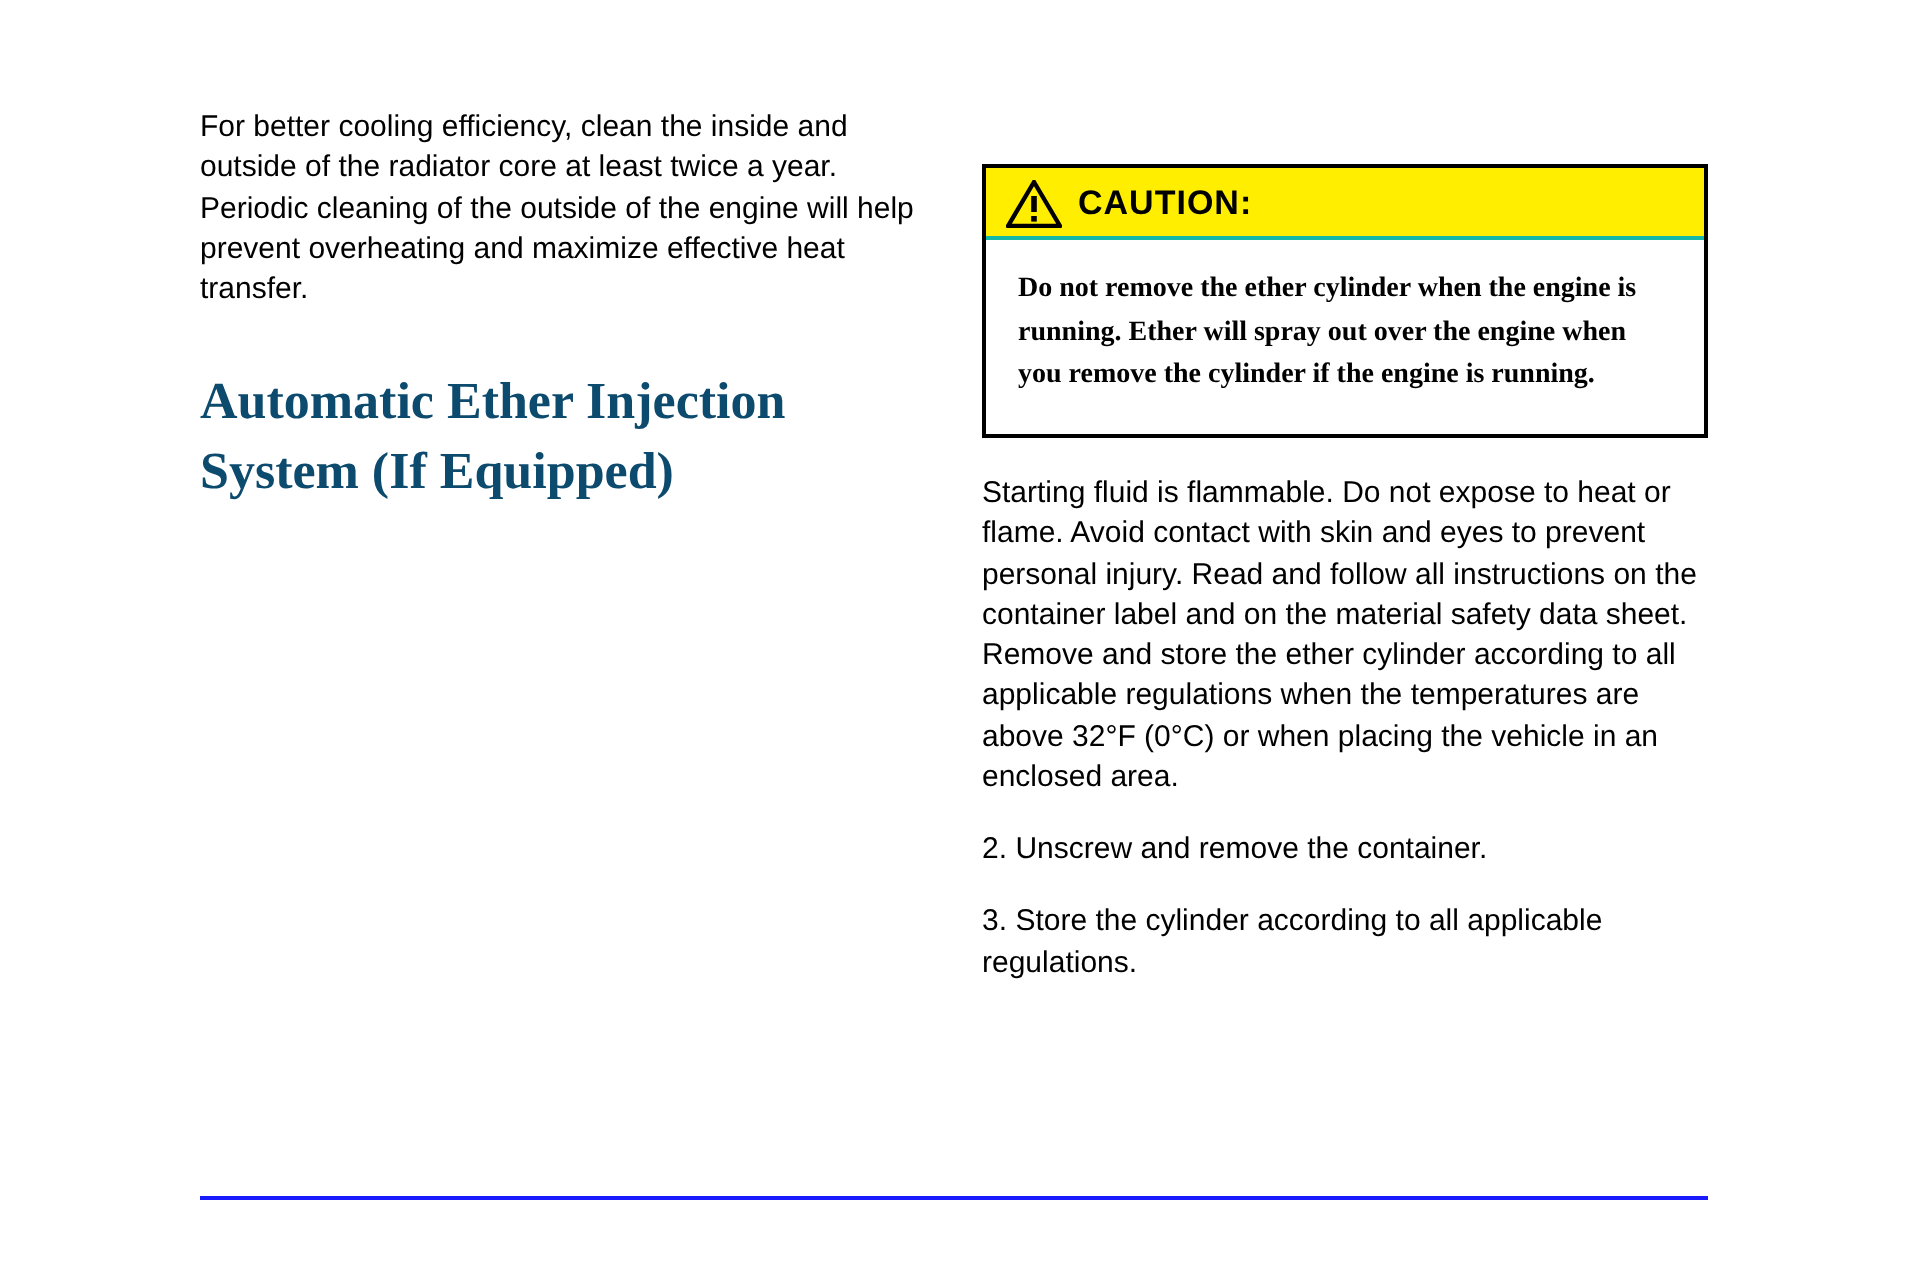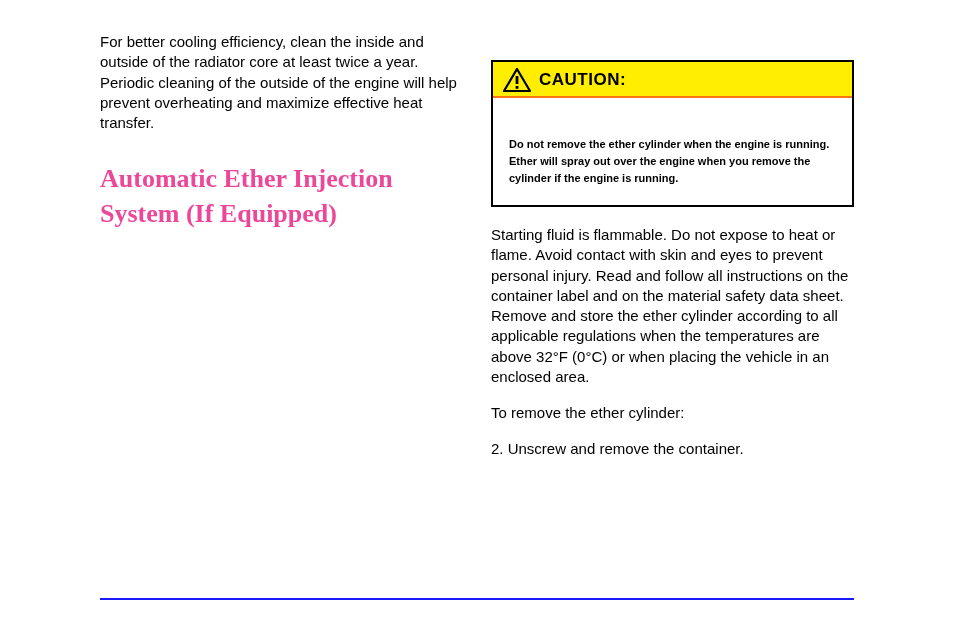--- a/index.html
+++ b/index.html
@@ -9,63 +9,62 @@
     font-family: Arial, Helvetica, sans-serif;
     font-size: 15px;
     color: #000;
     background: #fff;
     line-height: 1.35;
   }
   .page {
     position: relative;
     width: 954px;
     height: 636px;
-    padding: 32px 100px 0 100px;
+    padding: 54px 100px 0 100px;
   }
   .content {
     display: flex;
     gap: 28px;
   }
   .col-left, .col-right {
     flex: 1 1 50%;
   }
   .body-text { margin-bottom: 16px; }
   .heading {
-    color: #ec4899;
+    color: #0c4a6e;
     font-family: "Times New Roman", Times, serif;
     font-weight: bold;
     font-size: 26px;
     margin-top: 28px;
   }
   .caution-box {
     border: 2px solid #000;
     margin-top: 28px;
     margin-bottom: 18px;
   }
   .caution-head {
     background: #ffee00;
-    border-bottom: 2px solid #f97316;
+    border-bottom: 2px solid #14b8a6;
     padding: 6px 10px 4px 10px;
     display: flex;
     align-items: center;
     gap: 8px;
   }
   .caution-label {
     font-family: "Arial Black", Arial, sans-serif;
     font-weight: 900;
     font-size: 17px;
     letter-spacing: 0.5px;
   }
   .caution-body {
     padding: 14px 16px 18px 16px;
-    font-family: Liberation Sans, sans-serif;
+    font-family: Liberation Serif, serif;
     font-weight: 900;
-    font-size: 11px;
+    font-size: 14px;
     line-height: 1.55;
-    margin-top: 24px;
   }
   .after-text { }
   .footer-rule {
     position: absolute;
     left: 100px;
     right: 100px;
     bottom: 36px;
     height: 0;
     border-top: 2px solid #1a1aff;
   }
@@ -91,21 +90,21 @@
             <rect x="12.6" y="8" width="2.8" height="8" fill="#000"></rect>
             <rect x="12.6" y="18" width="2.8" height="2.8" fill="#000"></rect>
           </svg>
           <span class="caution-label">CAUTION:</span>
         </div>
         <div class="caution-body">Do not remove the ether cylinder when the engine is running. Ether will spray out over the engine when you remove the cylinder if the engine is running.</div>
       </div>
 
       <p class="after-text body-text">Starting fluid is flammable. Do not expose to heat or flame. Avoid contact with skin and eyes to prevent personal injury. Read and follow all instructions on the container label and on the material safety data sheet. Remove and store the ether cylinder according to all applicable regulations when the temperatures are above 32°F (0°C) or when placing the vehicle in an enclosed area.</p>
 
-      <p class="body-text">To remove the ether cylinder:</p>
 
       <p class="body-text">2. <span>Unscrew and remove the container.</span></p>
+      <p class="body-text">3. <span>Store the cylinder according to all applicable regulations.</span></p>
     </div>
 
   </div>
 
   <div class="footer-rule"></div>
 </div>
 
 </body></html>

